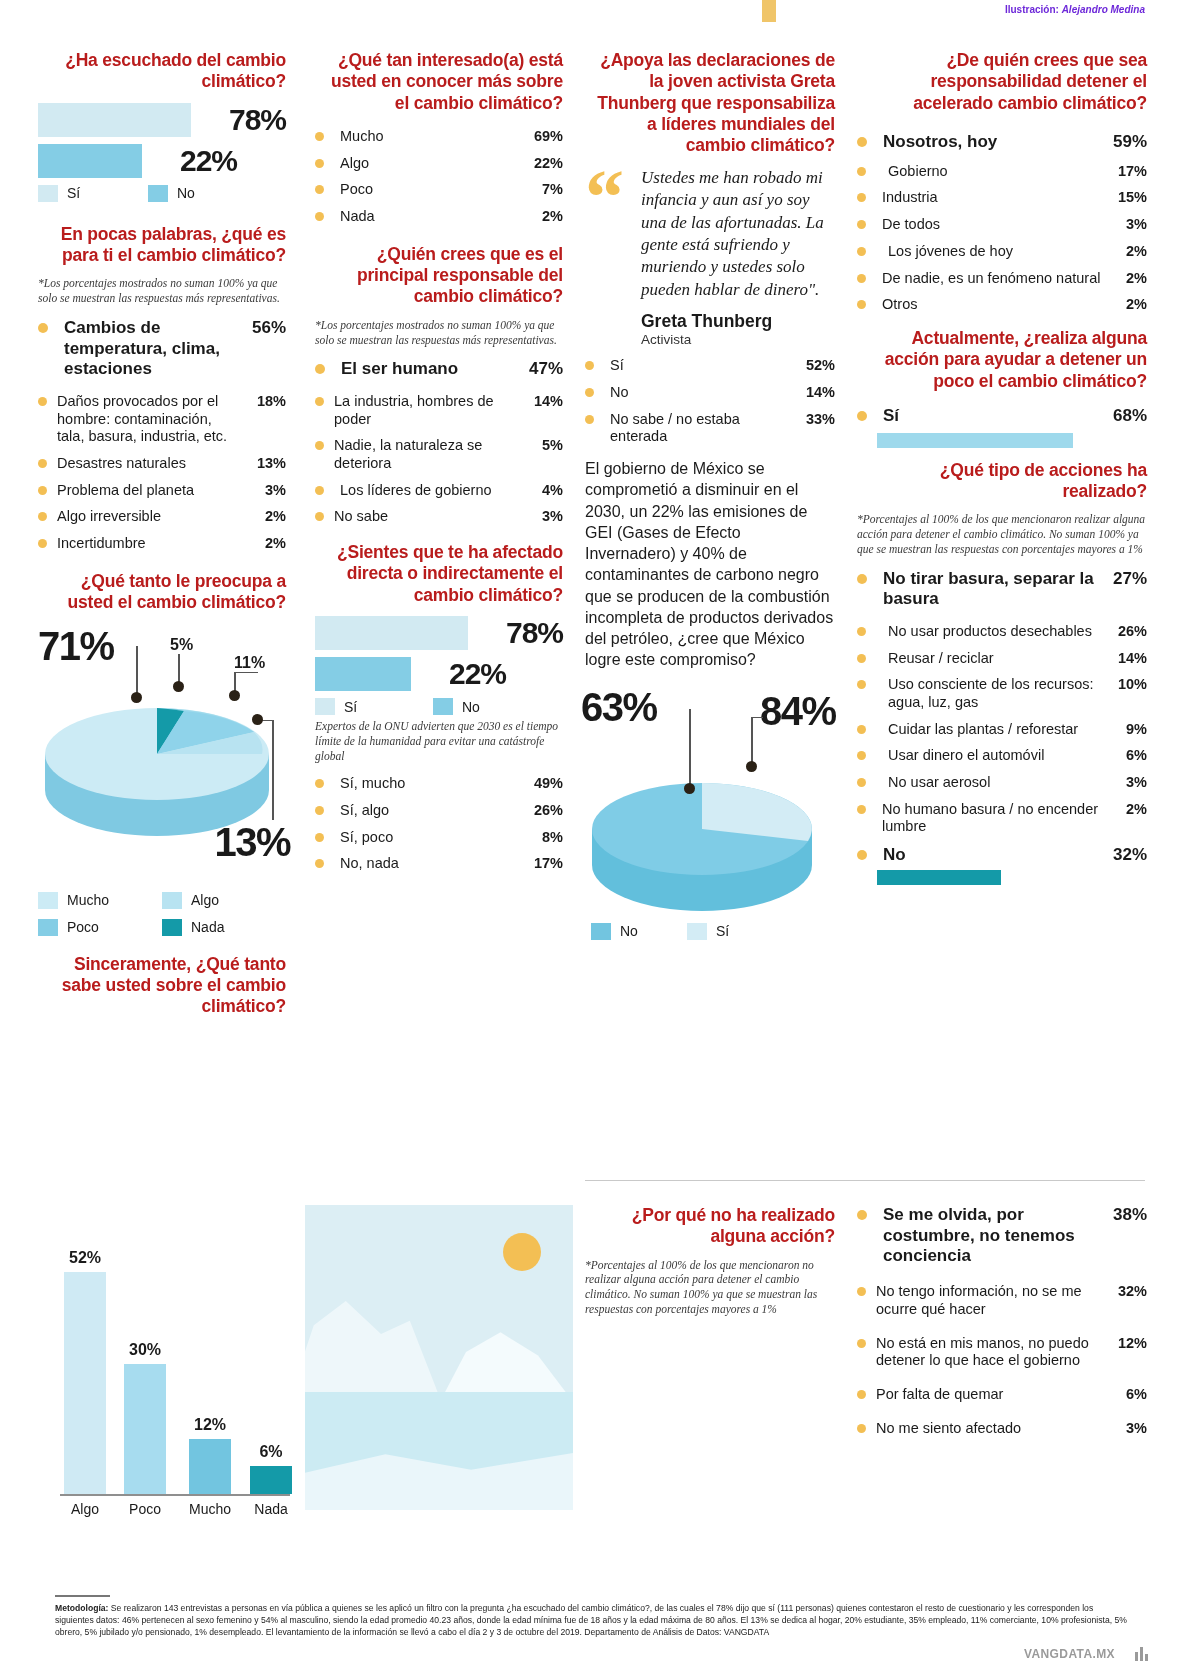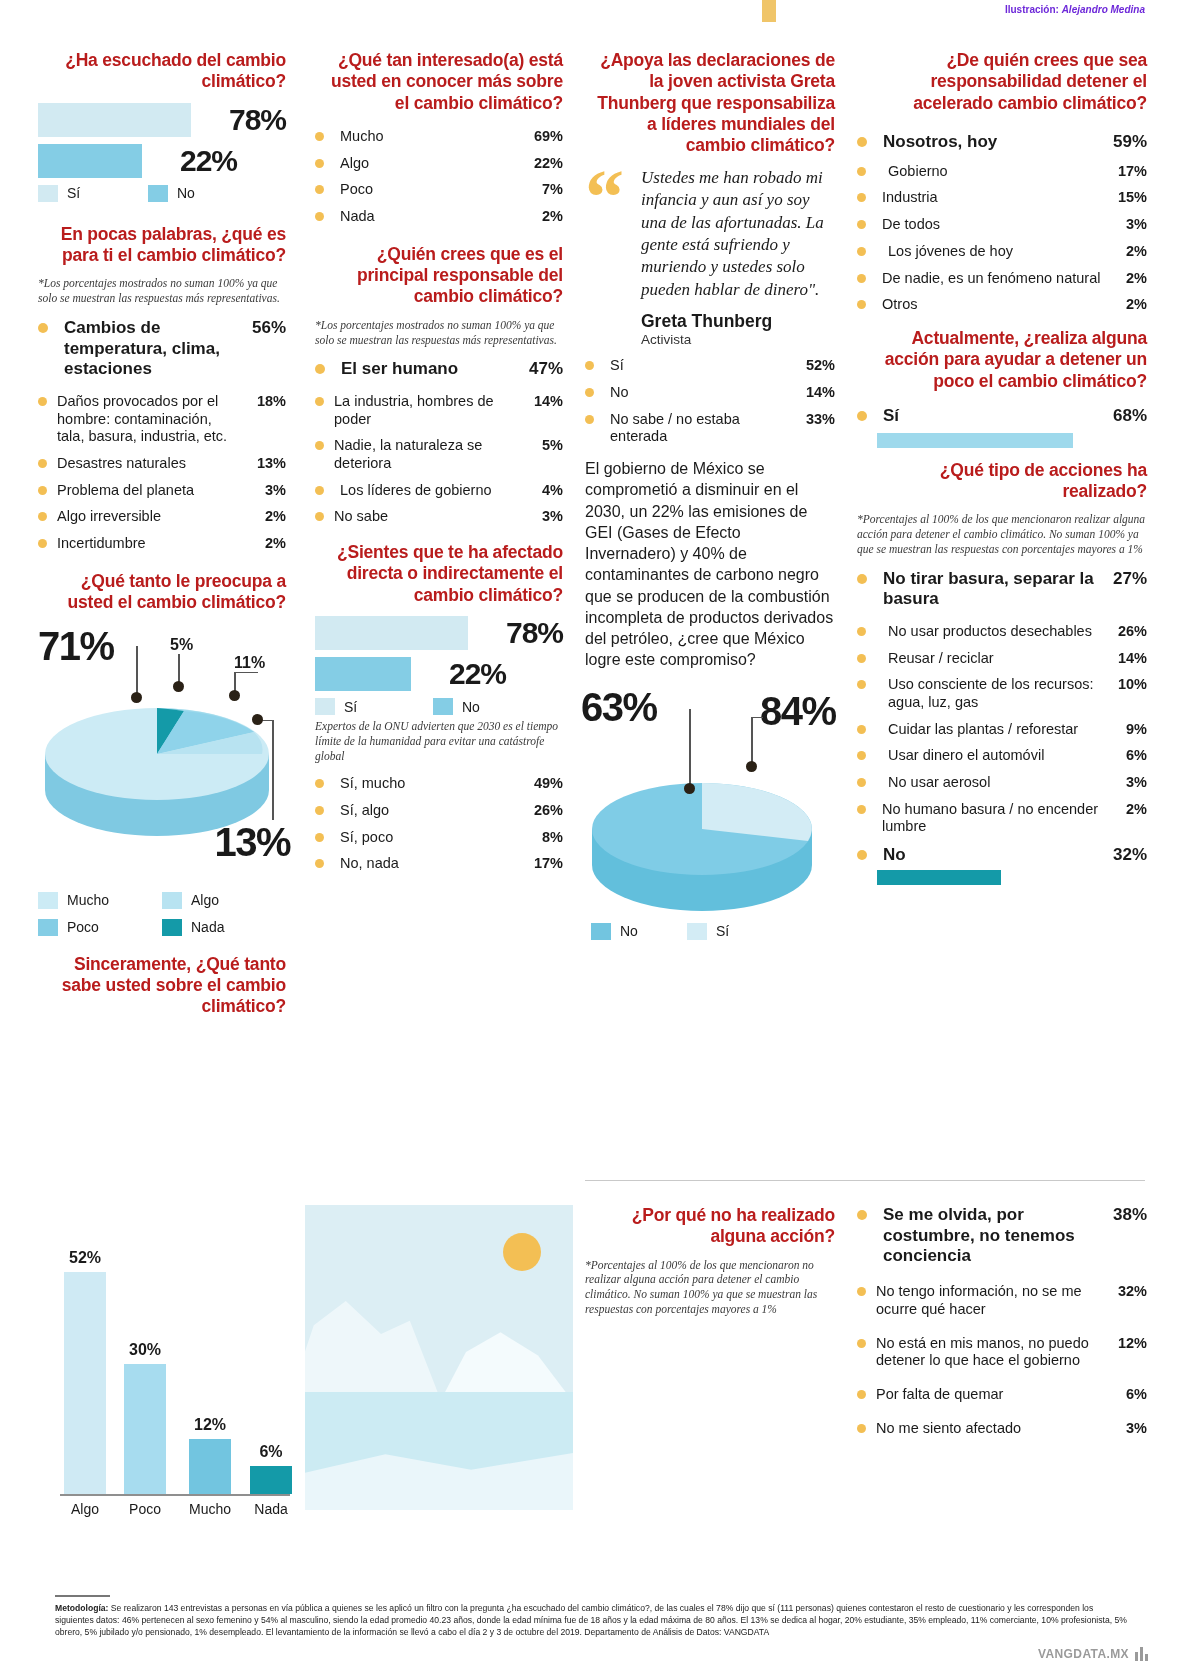--- a/index.html
+++ b/index.html
@@ -93,21 +93,21 @@
   .illus .berg1 { position:absolute; left:-20px; top:96px; width:160px; height:110px; background:#eef7fa; clip-path:polygon(0% 100%,18% 22%,38% 0%,60% 30%,78% 18%,100% 100%); }
   .illus .berg2 { position:absolute; right:-10px; top:120px; width:150px; height:90px; background:#f4fbfd; clip-path:polygon(0% 100%,22% 30%,45% 8%,70% 34%,100% 100%); }
   .illus .sea { position:absolute; left:0; right:0; bottom:0; height:118px; background:#ccebf3; }
   .illus .sea2 { position:absolute; left:0; right:0; bottom:0; height:62px; background:#eaf6fa; clip-path:polygon(0% 40%,30% 10%,62% 35%,100% 8%,100% 100%,0% 100%); }
 
   
   .footer { position:absolute; left:55px; top:1595px; width:1075px; }
   .footer .rule { width:55px; height:2px; background:#777; margin-bottom:6px; }
   .footer p { font-size:8.6px; line-height:1.38; color:#222; }
   .footer p b { font-weight:700; }
-  .brand { position:absolute; right:52px; bottom:14px; display:flex; align-items:flex-end; gap:6px; }
+  .brand { position:absolute; right:52px; bottom:14px; display:flex; align-items:flex-end; gap:20px; }
   .brand .txt { font-size:12px; font-weight:700; color:#9a9a9a; letter-spacing:0.4px; }
   .brand .bars { display:flex; align-items:flex-end; gap:2px; }
   .brand .bars i { display:block; width:3px; background:#9a9a9a; }
 </style>
 </head>
 <body>
 
 <div class="topbar">
   <div class="yellow-tick"></div>
   <div class="credit">

